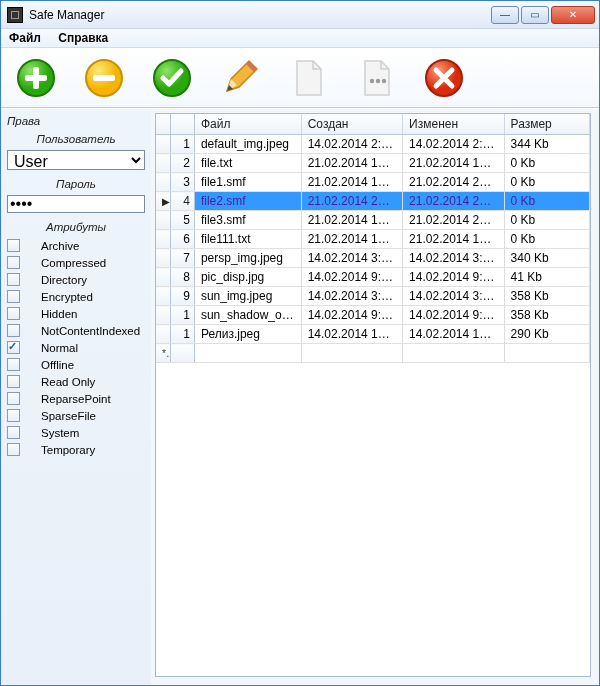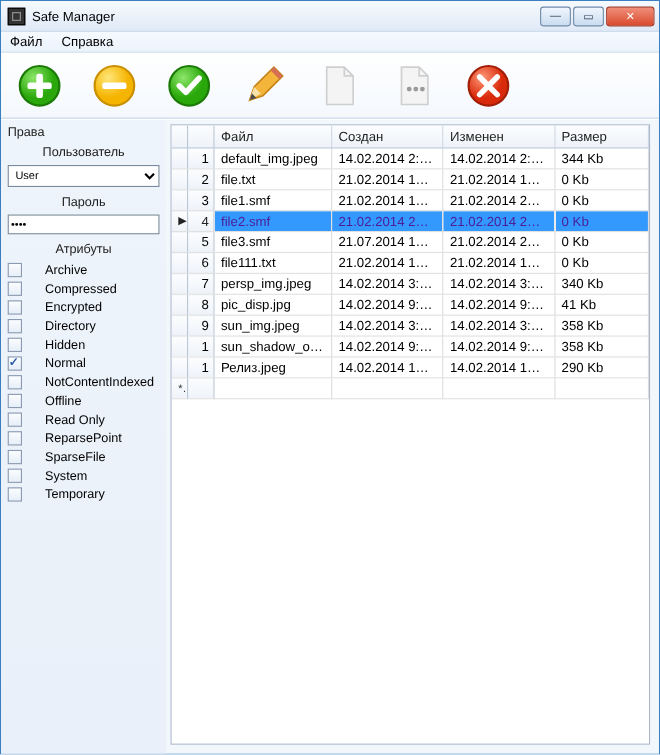--- a/index.html
+++ b/index.html
@@ -49,20 +49,21 @@
     font-size: 10px; color: #2a3b50;
   }
   .winbtn.close {
     background: linear-gradient(#f08f7a, #d94b2f);
     border-color: #a83a26; color: #fff; width: 44px;
   }
   .menubar {
     background: linear-gradient(#f6fafe, #eaf2fb);
     padding: 2px 8px;
     border-bottom: 1px solid #cfdcec;
+    font-weight: bold;
   }
   .menubar span { margin-right: 14px; color: #000; cursor: default; }
   .toolbar {
     height: 60px;
     background: linear-gradient(#ffffff 0%, #f4f8fd 100%);
     border-bottom: 1px solid #b9cce0;
     display: flex; align-items: center;
     gap: 22px; padding: 0 12px;
   }
   .tbtn {
@@ -80,26 +81,27 @@
     width: 150px;
     padding: 4px 6px;
     background: linear-gradient(#eef4fb, #e9f0f9);
     display: flex; flex-direction: column;
     font-size: 11.5px;
   }
   .groupbox-title {
     text-align: left;
     margin: 2px 0 4px 0;
     color: #222;
+    font-style: italic;
   }
   .groupbox-title.center { text-align: center; }
   .field-row { margin: 1px 0 6px 0; }
   .select, .password {
     width: 100%;
-    font-size: 10px;
+    font-size: 16px;
     border: 1px solid #7a8a9a;
     padding: 1px 2px;
     background: #fff;
   }
   .select { height: 20px; }
   .password { height: 18px; }
   .attr-list { margin-top: 2px; display: flex; flex-direction: column; gap: 4px; }
   .attr-row { display: flex; align-items: center; gap: 21px; }
   .chk {
     width: 13px; height: 13px;
@@ -266,37 +268,37 @@
           <div class="attr-row">
             <span class="chk"></span>
             <span>Archive</span>
           </div>
           <div class="attr-row">
             <span class="chk"></span>
             <span>Compressed</span>
           </div>
           <div class="attr-row">
             <span class="chk"></span>
+            <span>Directory</span>
+          </div>
+          <div class="attr-row">
+            <span class="chk"></span>
             <span>Encrypted</span>
           </div>
           <div class="attr-row">
             <span class="chk"></span>
-            <span>Directory</span>
-          </div>
-          <div class="attr-row">
-            <span class="chk"></span>
             <span>Hidden</span>
+          </div>
+          <div class="attr-row">
+            <span class="chk"></span>
+            <span>NotContentIndexed</span>
           </div>
           <div class="attr-row">
             <span class="chk checked"></span>
             <span>Normal</span>
-          </div>
-          <div class="attr-row">
-            <span class="chk"></span>
-            <span>NotContentIndexed</span>
           </div>
           <div class="attr-row">
             <span class="chk"></span>
             <span>Offline</span>
           </div>
           <div class="attr-row">
             <span class="chk"></span>
             <span>Read Only</span>
           </div>
           <div class="attr-row">
@@ -368,21 +370,21 @@
               <td class="rowhead">4</td>
               <td>file2.smf</td>
               <td>21.02.2014 22:5…</td>
               <td>21.02.2014 22:5…</td>
               <td>0 Kb</td>
             </tr>
             <tr>
               <td class="indicator"></td>
               <td class="rowhead">5</td>
               <td>file3.smf</td>
-              <td>21.07.2014 17:5…</td>
+              <td>21.02.2014 17:5…</td>
               <td>21.02.2014 23:0…</td>
               <td>0 Kb</td>
             </tr>
             <tr>
               <td class="indicator"></td>
               <td class="rowhead">6</td>
               <td>file111.txt</td>
               <td>21.02.2014 17:2…</td>
               <td>21.02.2014 17:2…</td>
               <td>0 Kb</td>

